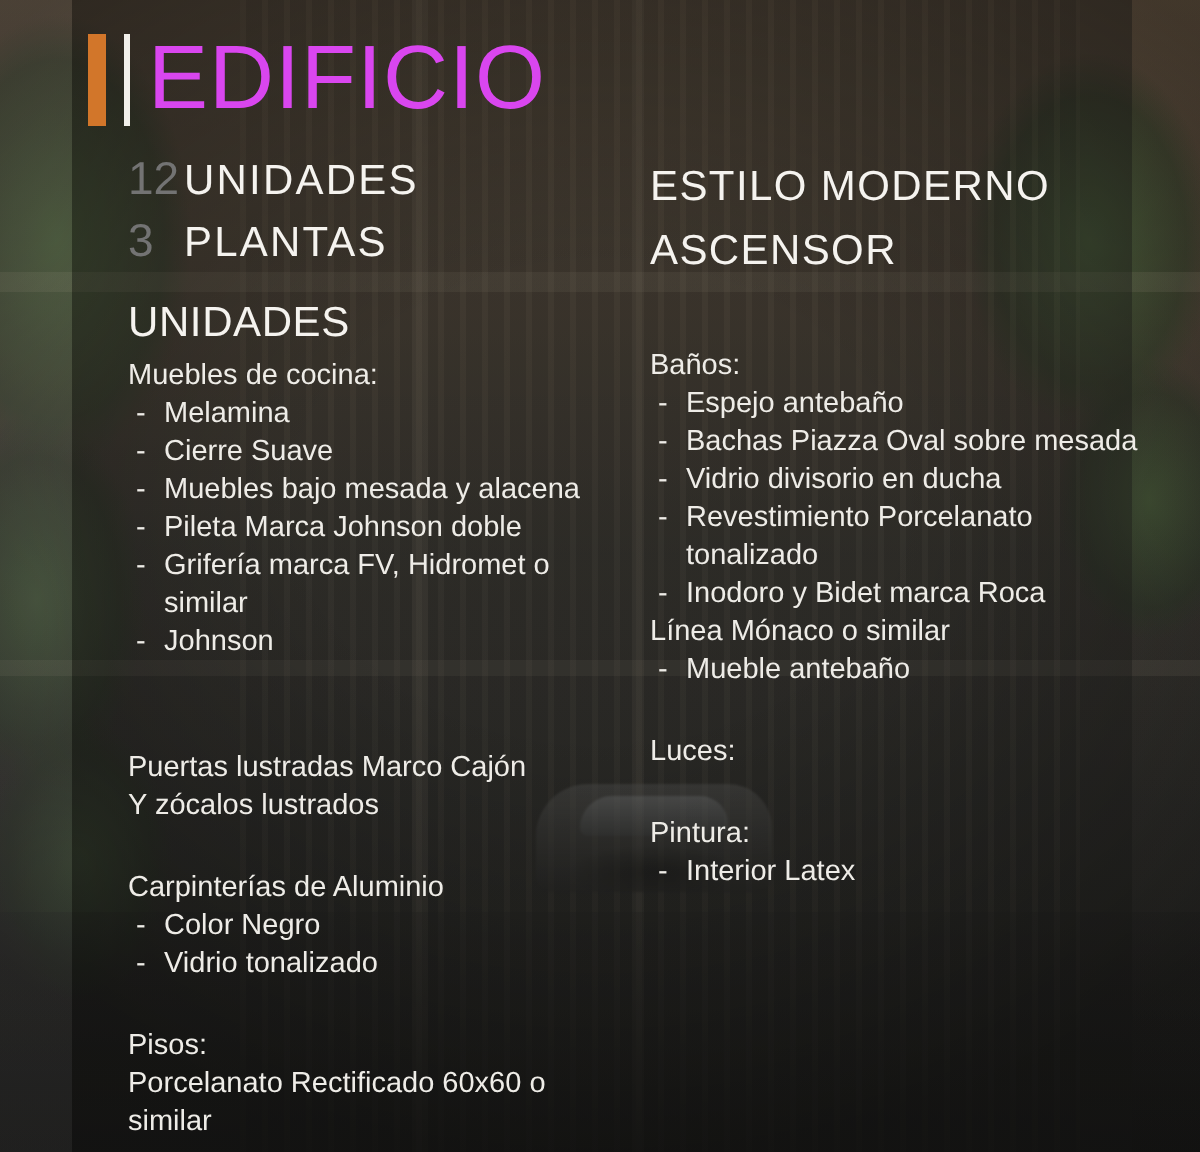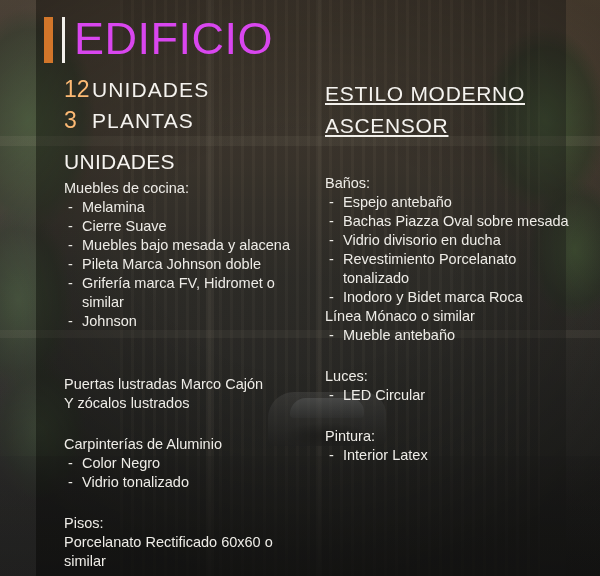--- a/index.html
+++ b/index.html
@@ -142,32 +142,32 @@
     position: absolute;
     left: 64px; top: 76px;
   }
   .stat {
     display: flex;
     align-items: baseline;
     margin-bottom: 4px;
   }
   .stat-num {
     font-size: 23px;
-    color: #fdba74;
+    color: #737373;
     width: 28px;
   }
   .stat-label {
     font-size: 21px;
     letter-spacing: 1.1px;
     color: #f5f3ef;
   }
 
   .right-head {
     position: absolute;
-    left: 325px; top: 78px; text-decoration: underline;
+    left: 325px; top: 78px;
   }
   .right-head div {
     font-size: 21px;
     letter-spacing: 0.7px;
     line-height: 32px;
     color: #f5f3ef;
   }
 
   .col-left {
     position: absolute;
@@ -308,23 +308,20 @@
       <div>
         <p class="lead">Línea Mónaco o similar</p>
         <ul class="dashes">
           <li>Mueble antebaño</li>
         </ul>
       </div>
 
       <div class="gap-l"></div>
       <div>
         <p class="lead">Luces:</p>
-        <ul class="dashes">
-          <li>LED Circular</li>
-        </ul>
       </div>
 
       <div class="gap-l"></div>
       <div>
         <p class="lead">Pintura:</p>
         <ul class="dashes">
           <li>Interior Latex</li>
         </ul>
       </div>
 

